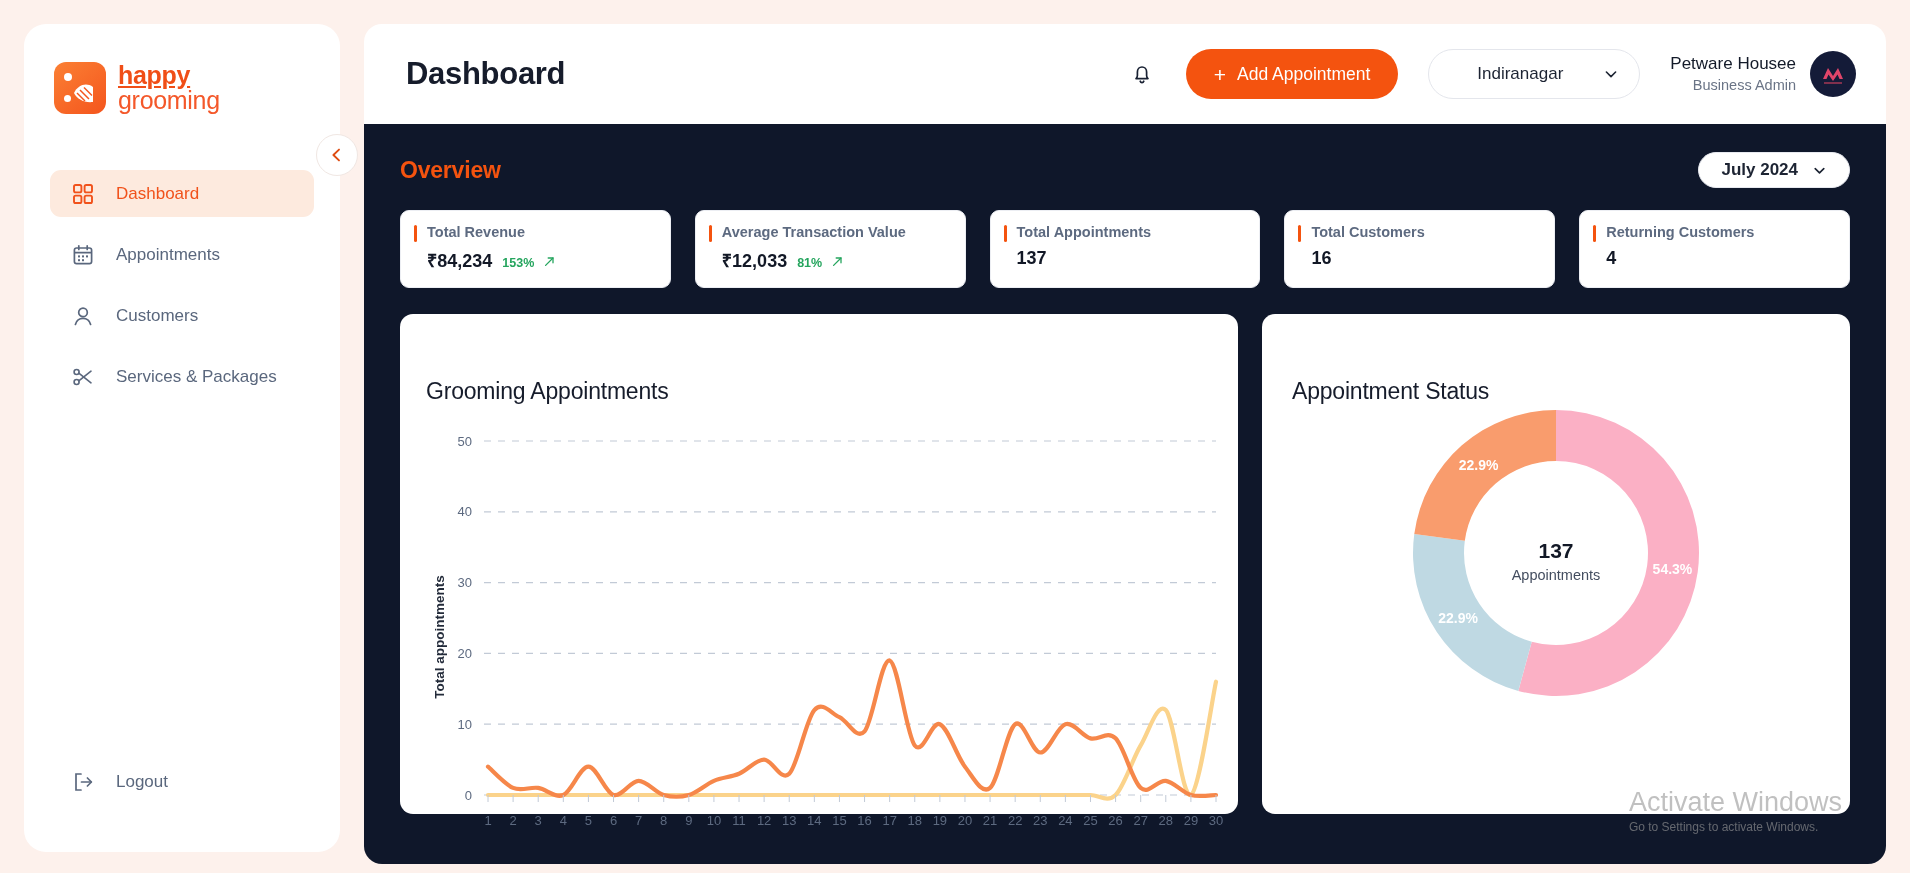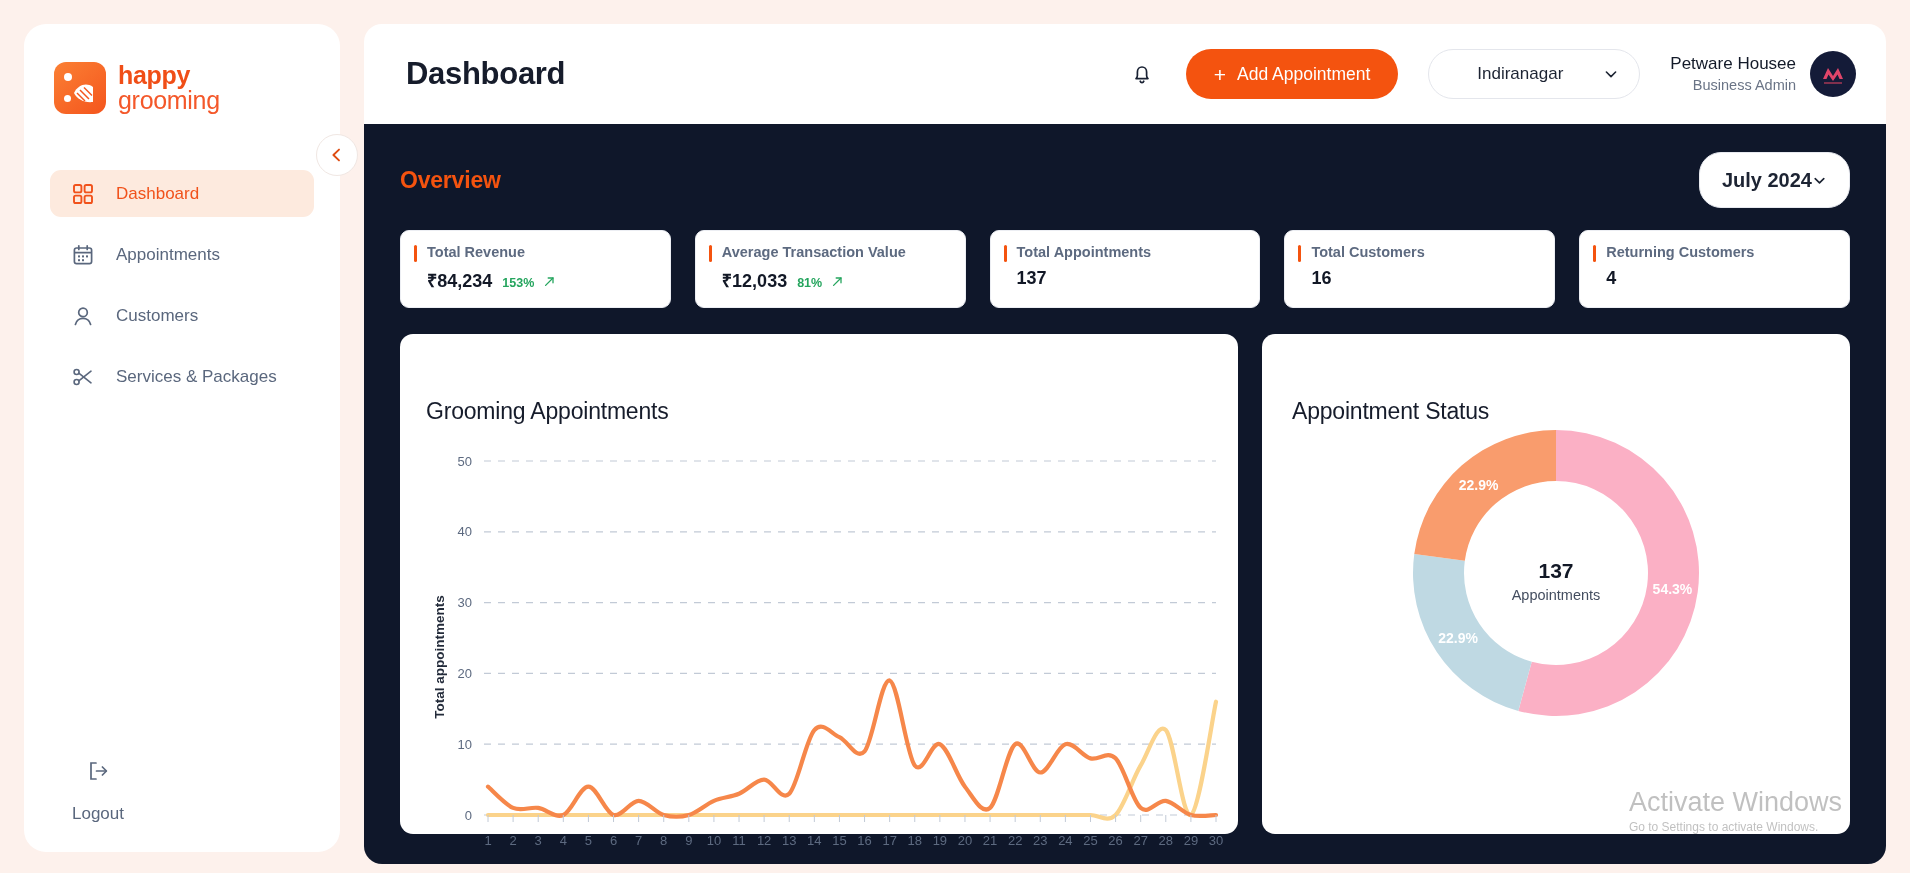--- a/index.html
+++ b/index.html
@@ -37,21 +37,21 @@
     position: absolute; background: #ffffff; border-radius: 50%;
   }
   .logo-mark .dot1 { width: 8px; height: 8px; left: 10px; top: 11px; }
   .logo-mark .dot2 { width: 7px; height: 7px; left: 10px; top: 33px; }
   .logo-mark .paw {
     position: absolute; left: 14px; top: 14px;
     width: 30px; height: 30px;
   }
   .logo-text { line-height: 1.02; }
   .logo-text .l1 {
-    font-size: 25px; font-weight: 700; color: #f04e17; letter-spacing: -.3px;
+    font-size: 25px; font-weight: 700; color: #f04e17; letter-spacing: -.3px; text-decoration: underline;
   }
   .logo-text .l2 {
     font-size: 25px; font-weight: 400; color: #f4582a; letter-spacing: -.3px;
   }
 
   .nav { margin-top: 56px; padding: 0 26px; }
   .nav-item {
     display: flex; align-items: center; gap: 22px;
     height: 47px; padding: 0 22px;
     border-radius: 11px;
@@ -61,21 +61,21 @@
   }
   .nav-item.active {
     background: #fdeade; color: #f1521b;
   }
   .nav-item .ico { width: 22px; height: 22px; flex: none; display:block; }
 
   .logout {
     position: absolute; left: 26px; bottom: 48px;
     display: flex; align-items: center; gap: 22px;
     height: 44px; padding: 0 22px;
-    color: #5a677d; font-size: 17px; cursor: pointer; flex-direction: column;
+    color: #5a677d; font-size: 17px; cursor: pointer;
   }
   .logout .ico { width: 22px; height: 22px; flex:none; }
 
   
   #collapse-btn {
     position: absolute; left: 316px; top: 134px;
     width: 42px; height: 42px; border-radius: 50%;
     background: #ffffff; border: 1px solid #f0e7e3;
     display: flex; align-items: center; justify-content: center;
     cursor: pointer; z-index: 20;
@@ -136,24 +136,24 @@
     overflow: hidden;
   }
   .overview-row {
     display: flex; align-items: center; margin-bottom: 22px;
   }
   #overview-title {
     font-size: 23px; font-weight: 700; color: #f4530f; letter-spacing: -.2px;
   }
   #month-select {
     margin-left: auto;
-    display: flex; align-items: center; 
-    height: 56px; padding: 0 22px;
+    display: flex; align-items: center; gap: 14px;
+    height: 36px; padding: 0 22px;
     background: #fff; border: 1px solid #e7e9ef; border-radius: 22px;
-    font-size: 20px; font-weight: 700; color: #1d2433; cursor: pointer;
+    font-size: 17px; font-weight: 700; color: #1d2433; cursor: pointer;
   }
 
   .stats { display: flex; gap: 24px; margin-bottom: 26px; }
   .stat-card {
     flex: 1; height: 78px;
     background: #fff; border: 1px solid #eceef3; border-radius: 9px;
     padding: 13px 0 0 0; position: relative;
   }
   .stat-card .bar {
     position: absolute; left: 13px; top: 14px;

